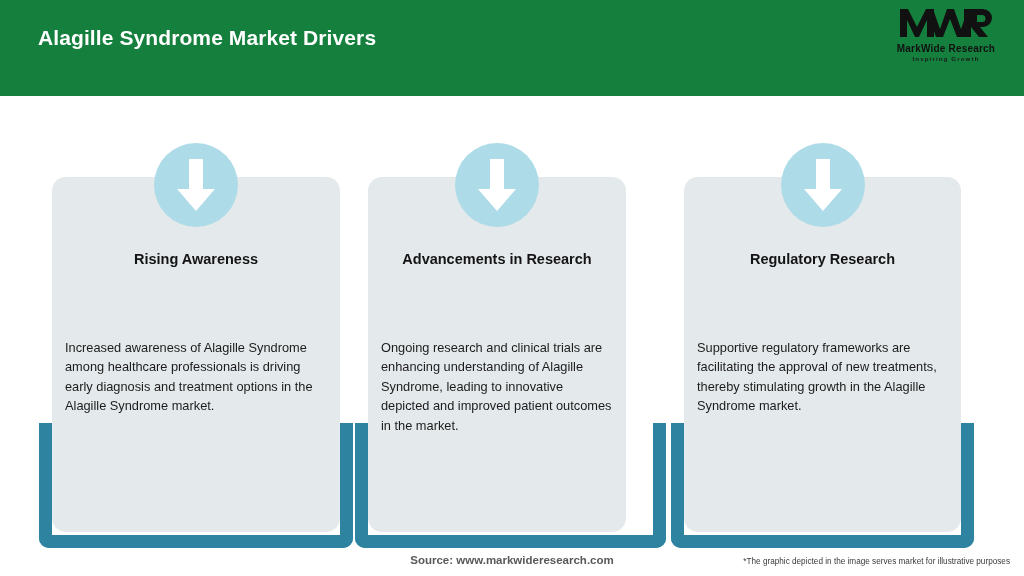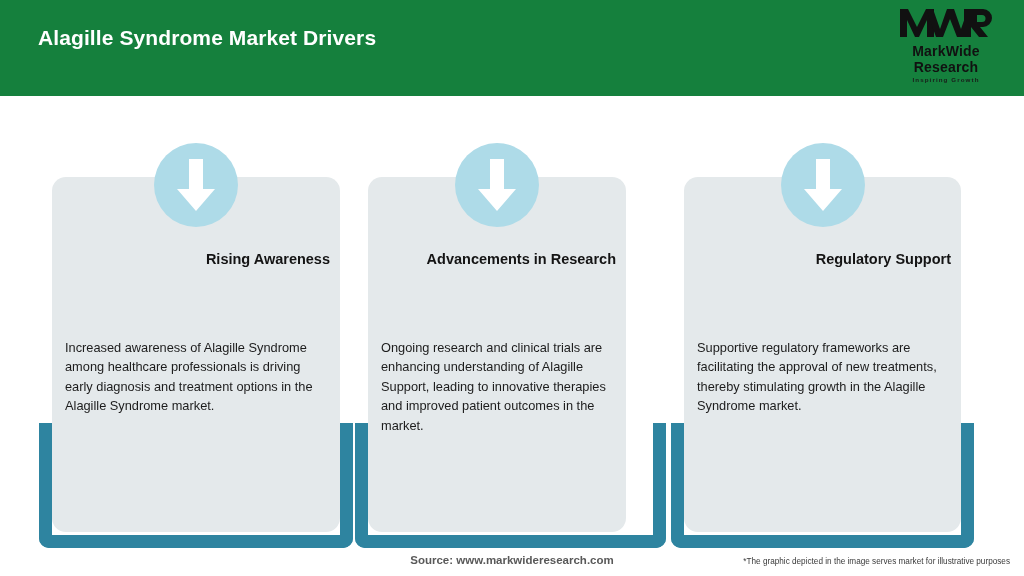--- a/index.html
+++ b/index.html
@@ -42,21 +42,21 @@
     width: 124px;
     height: 58px;
     text-align: center;
   }
   .logo-mark {
     display: block;
     margin: 0 auto;
   }
   .logo-name {
     display: block;
-    font-size: 14px;
+    font-size: 10px;
     font-weight: bold;
     color: #111111;
     letter-spacing: 0.2px;
     margin-top: 1px;
   }
   .logo-tagline {
     display: block;
     font-size: 6.2px;
     font-weight: bold;
     color: #1a1a1a;
@@ -125,21 +125,21 @@
     align-items: center;
     justify-content: center;
   }
   .circle svg { display: block; }
 
   .card-title {
     position: absolute;
     top: 155px;
     left: 10px;
     right: 10px;
-    text-align: right;
+    text-align: center;
     font-size: 14.5px;
     font-weight: bold;
     color: #141414;
     z-index: 4;
   }
 
   .card-body {
     position: absolute;
     top: 230px;
     left: 13px;
@@ -211,31 +211,31 @@
 
   <div class="card-wrap c1">
     <div class="accent"></div>
     <div class="card"></div>
     <div class="circle">
       <svg width="44" height="56" viewBox="0 0 44 56" aria-hidden="true">
         <polygon points="15,2 29,2 29,32 41,32 22,54 3,32 15,32" fill="#ffffff"></polygon>
       </svg>
     </div>
     <div class="card-title">Advancements in Research</div>
-    <div class="card-body">Ongoing research and clinical trials are enhancing understanding of Alagille Support, leading to innovative therapies and improved patient outcomes in the market.</div>
+    <div class="card-body">Ongoing research and clinical trials are enhancing understanding of Alagille Syndrome, leading to innovative depicted and improved patient outcomes in the market.</div>
   </div>
 
   <div class="card-wrap c2">
     <div class="accent"></div>
     <div class="card"></div>
     <div class="circle">
       <svg width="44" height="56" viewBox="0 0 44 56" aria-hidden="true">
         <polygon points="15,2 29,2 29,32 41,32 22,54 3,32 15,32" fill="#ffffff"></polygon>
       </svg>
     </div>
-    <div class="card-title">Regulatory Support</div>
+    <div class="card-title">Regulatory Research</div>
     <div class="card-body">Supportive regulatory frameworks are facilitating the approval of new treatments, thereby stimulating growth in the Alagille Syndrome market.</div>
   </div>
 
 </div>
 
 <div class="source">Source: www.markwideresearch.com</div>
 <div class="disclaimer">*The graphic depicted in the image serves market for illustrative purposes</div>
 
 </body></html>

